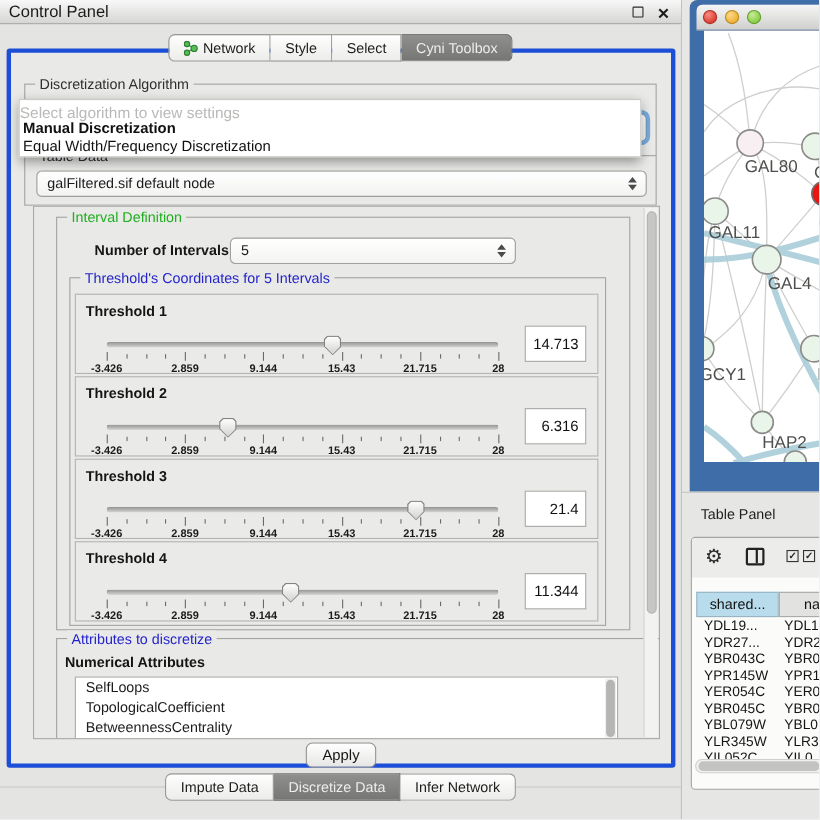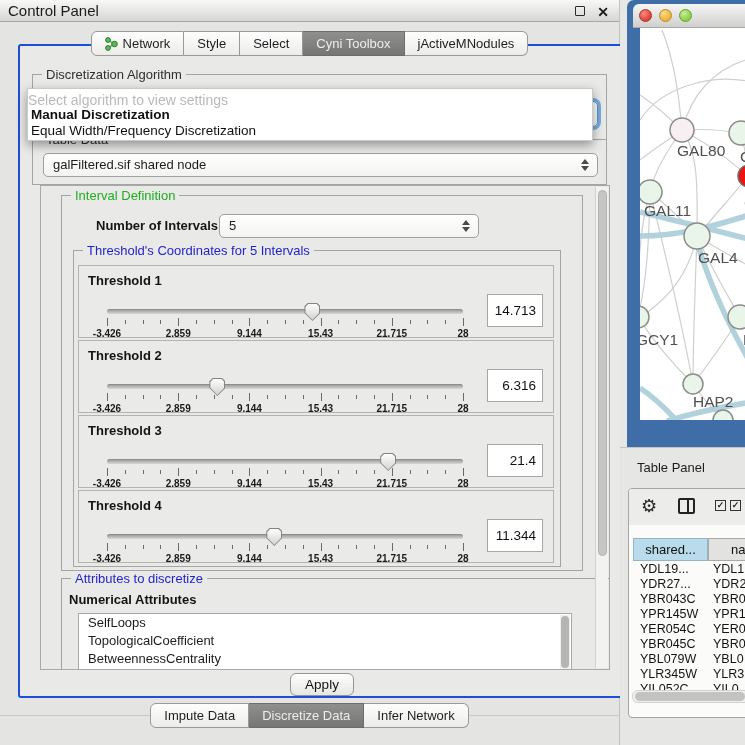--- a/index.html
+++ b/index.html
@@ -19,22 +19,22 @@
   .top-tabs { top:31px; }
   .bottom-tabs { top:703px; }
   .tab { display:flex; align-items:center; gap:5px; font-size:13px; color:#1e1e1e; padding:4px 13px;
     background:linear-gradient(#fefefe,#ececea); border:1px solid #999997; border-left:none; height:25px; }
   .tab:first-child { border-left:1px solid #999997; border-radius:6px 0 0 6px; }
   .tab:last-child { border-radius:0 6px 6px 0; }
   .tab.selected { background:linear-gradient(#8f8f8d,#767674); color:#ededed; border-color:#6d6d6b; }
   .net-ico { width:13px; height:14px; }
 
   
-  .pane { position:absolute; left:18px; top:44px; width:608px; height:654px; background:#e9e9e7;
-    border:2px solid #1d4ed8; border-radius:3px; }
+  .pane { position:absolute; left:6px; top:44px; width:608px; height:654px; background:#e9e9e7;
+    border:4px solid #1d4ed8; border-radius:3px; }
 
   .group { position:absolute; border:1px solid #a4a4a2; background:#e9e9e7; }
   .gtitle { position:absolute; top:-8px; left:9px; background:#e9e9e7; padding:0 4px; font-size:13px; white-space:nowrap; }
   .gtitle.dark  { color:#2f2f2f; }
   .gtitle.green { color:#1fae1f; }
   .gtitle.blue  { color:#2424cc; }
 
   .combo { position:absolute; background:linear-gradient(#ffffff,#f3f3f1); border:1px solid #a0a09e; border-radius:5px; }
   .combo .ctext { display:block; font-size:13px; color:#1c1c1c; padding-left:9px; overflow:hidden; white-space:nowrap; }
   .spin { position:absolute; right:8px; top:50%; transform:translateY(-50%); display:flex; flex-direction:column; gap:2px; }
@@ -159,42 +159,39 @@
       </div>
       <div class="tab">
           <span>Style</span>
         </div>
       <div class="tab">
           <span>Select</span>
         </div>
       <div class="tab selected">
           <span>Cyni Toolbox</span>
         </div>
-      <div class="tab">
-          <span>jActiveMNodules</span>
-        </div>
     </div>
 
     <div class="pane">
 
       <div class="group algo-group">
         <span class="gtitle dark">Discretization Algorithm</span>
         <div class="combo algo-combo">
           <span class="ctext"></span>
           <span class="spin">
               <i class="up"></i>
               <i class="dn"></i>
             </span>
         </div>
       </div>
 
       <div class="group td-group">
         <span class="gtitle dark">Table Data</span>
         <div class="combo td-combo">
-          <span class="ctext">galFiltered.sif shared node</span>
+          <span class="ctext">galFiltered.sif default node</span>
           <span class="spin">
               <i class="up"></i>
               <i class="dn"></i>
             </span>
         </div>
       </div>
 
       <div class="popup">
         <div class="prompt">Select algorithm to view settings</div>
         <div class="opt sel">Manual Discretization</div>

